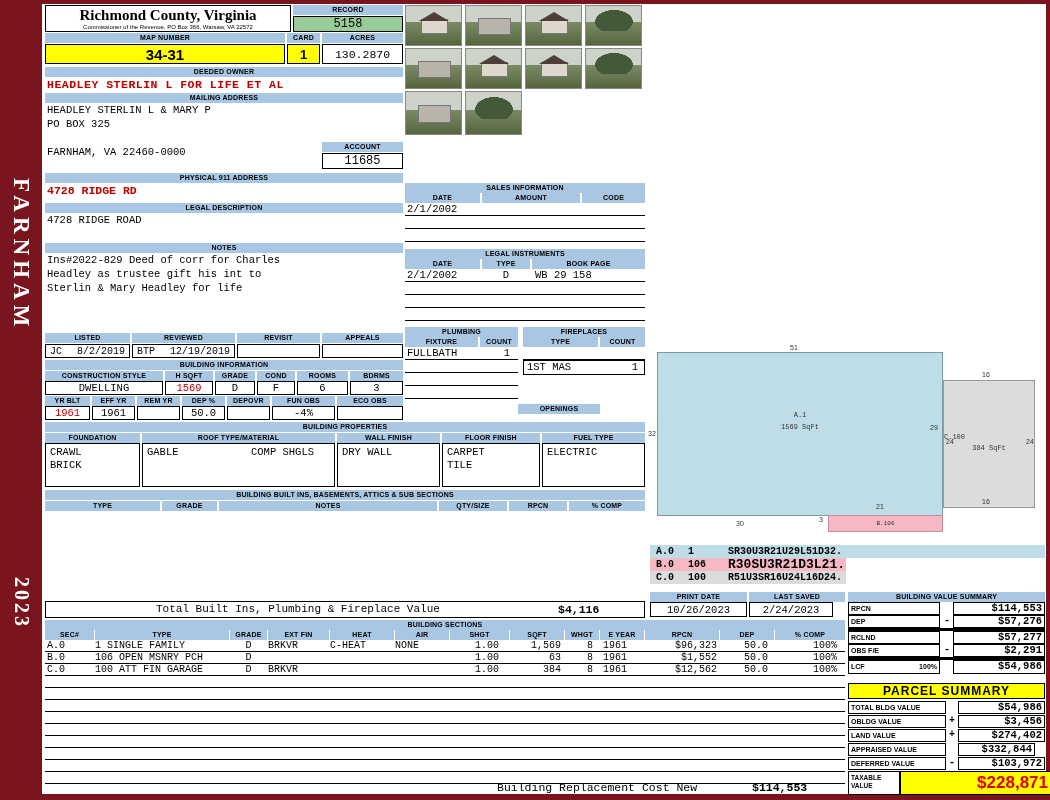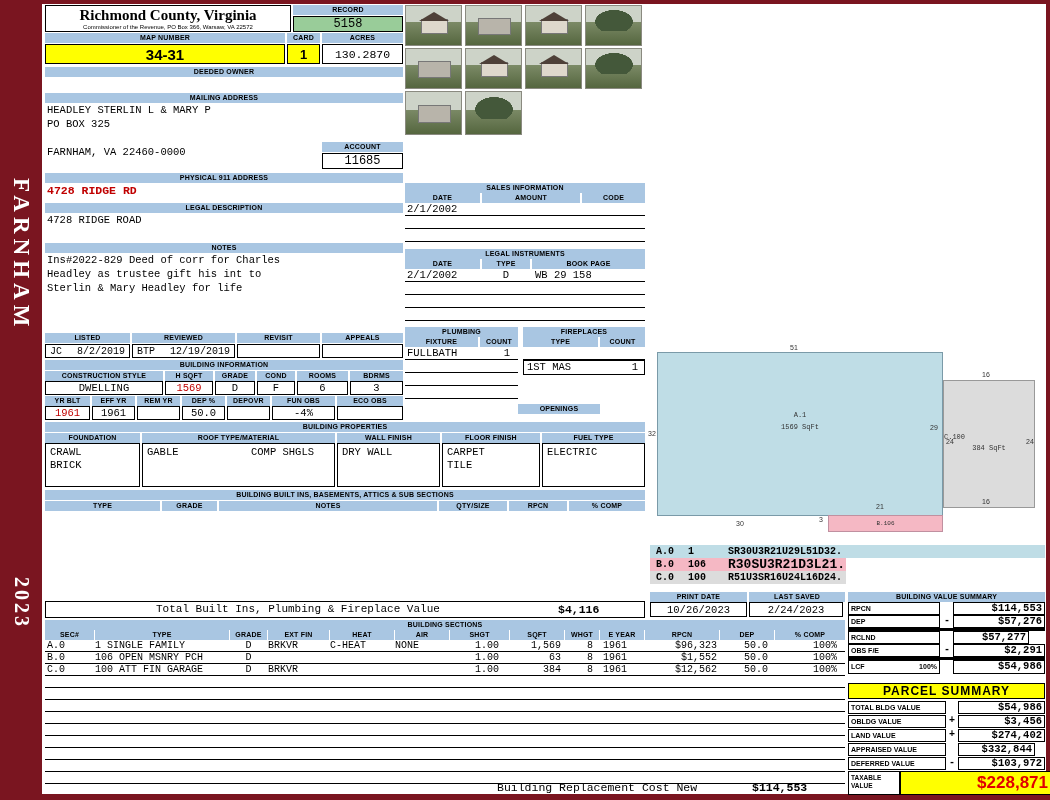--- a/index.html
+++ b/index.html
@@ -47,20 +47,21 @@
   <div class="a vc bold" style="left:293px;top:16px;width:110px;height:16px;background:#99cc99;font-size:12px">5158</div>
 
   <div class="a h" style="left:45px;top:33px;width:240px">MAP NUMBER</div>
   <div class="a h" style="left:287px;top:33px;width:33px">CARD</div>
   <div class="a h" style="left:322px;top:33px;width:81px">ACRES</div>
   <div class="a vc" style="left:45px;top:44px;width:240px;height:20px;background:#ff0;font:bold 15px 'Liberation Sans',sans-serif">34-31</div>
   <div class="a vc" style="left:287px;top:44px;width:33px;height:20px;background:#ff0;font:bold 13px 'Liberation Sans',sans-serif">1</div>
   <div class="a vc bold" style="left:322px;top:44px;width:81px;height:20px;font-size:11.5px">130.2870</div>
 
   <div class="a h" style="left:45px;top:67px;width:358px">DEEDED OWNER</div>
+  <div class="a v red" style="left:47px;top:78px;width:356px;font-size:11.5px;letter-spacing:.5px">HEADLEY STERLIN L FOR LIFE ET AL</div>
 
   <div class="a h" style="left:45px;top:93px;width:358px">MAILING ADDRESS</div>
   <div class="a v" style="left:47px;top:104px">HEADLEY STERLIN L &amp; MARY P</div>
   <div class="a v" style="left:47px;top:118px">PO BOX 325</div>
   <div class="a v" style="left:47px;top:146px">FARNHAM, VA 22460-0000</div>
 
   <div class="a h" style="left:322px;top:142px;width:81px">ACCOUNT</div>
   <div class="a vc bold" style="left:322px;top:153px;width:81px;height:16px;font-size:12px">11685</div>
 
   <div class="a h" style="left:45px;top:173px;width:358px">PHYSICAL 911 ADDRESS</div>
@@ -244,33 +245,33 @@
   </div>
   <div class="a" style="left:650px;top:571px;width:196px;height:13px;background:#dcdcdc">
     <span class="a v bold" style="left:6px;top:0;font-size:10px">C.0</span>
     <span class="a v bold" style="left:38px;top:0;font-size:10px">100</span>
     <span class="a v bold" style="left:78px;top:0;font-size:10px">R51U3SR16U24L16D24.</span>
   </div>
 
   <div class="a h" style="left:650px;top:592px;width:97px">PRINT DATE</div>
   <div class="a h" style="left:749px;top:592px;width:96px">LAST SAVED</div>
   <div class="a vc" style="left:650px;top:602px;width:97px;height:15px">10/26/2023</div>
-  <div class="a vc" style="left:749px;top:602px;width:94px;height:15px">2/24/2023</div>
+  <div class="a vc" style="left:749px;top:602px;width:84px;height:15px">2/24/2023</div>
 
   <div class="a h" style="left:848px;top:592px;width:197px">BUILDING VALUE SUMMARY</div>
   <div class="a lbl" style="left:848px;top:602px;width:92px;height:13px">RPCN</div>
   <div class="a sgn" style="left:941px;top:602px;width:12px;height:13px"></div>
   <div class="a num" style="left:953px;top:602px;width:92px;height:13px">$114,553</div>
   <div class="a lbl" style="left:848px;top:615px;width:92px;height:13px">DEP</div>
   <div class="a sgn" style="left:941px;top:615px;width:12px;height:13px">-</div>
   <div class="a num" style="left:953px;top:615px;width:92px;height:13px">$57,276</div>
   <div class="a sep" style="left:848px;top:628px;width:197px;height:3px"></div>
   <div class="a lbl" style="left:848px;top:631px;width:92px;height:13px">RCLND</div>
   <div class="a sgn" style="left:941px;top:631px;width:12px;height:13px"></div>
-  <div class="a num" style="left:953px;top:631px;width:76px;height:13px">$57,277</div>
+  <div class="a num" style="left:953px;top:631px;width:92px;height:13px">$57,277</div>
   <div class="a lbl" style="left:848px;top:644px;width:92px;height:13px">OBS F/E</div>
   <div class="a sgn" style="left:941px;top:644px;width:12px;height:13px">-</div>
   <div class="a num" style="left:953px;top:644px;width:92px;height:13px">$2,291</div>
   <div class="a sep" style="left:848px;top:657px;width:197px;height:3px"></div>
   <div class="a lbl" style="left:848px;top:660px;width:92px;height:14px;display:flex;justify-content:space-between;padding-right:2px">
     <span>LCF</span>
     <span>100%</span>
   </div>
   <div class="a num" style="left:953px;top:660px;width:92px;height:14px">$54,986</div>
 

